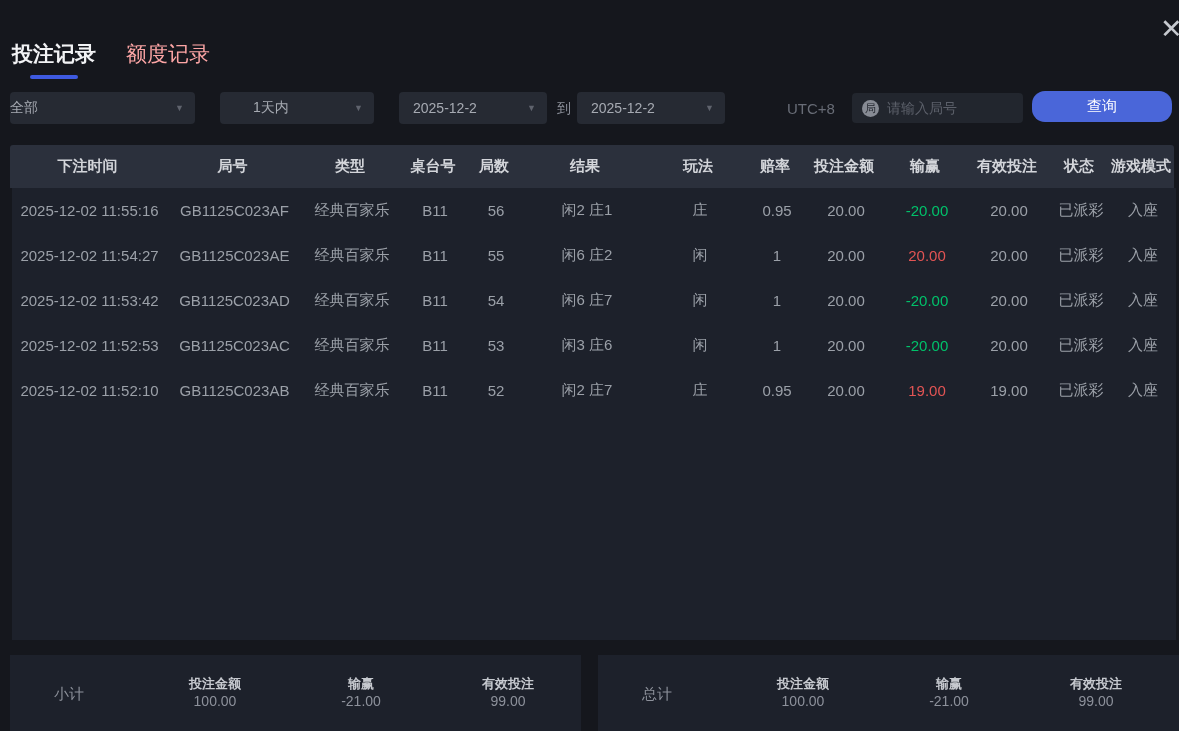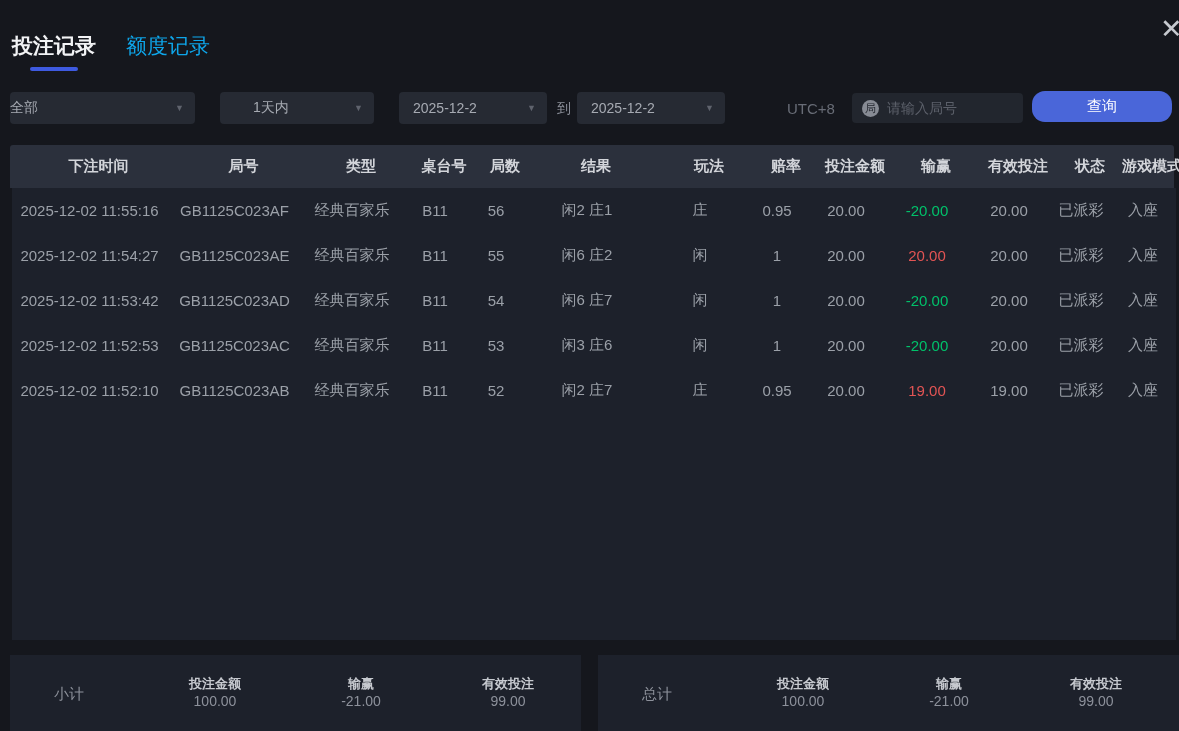--- a/index.html
+++ b/index.html
@@ -6,22 +6,22 @@
   html,body { width:1179px; height:731px; }
   body {
     position:relative;
     background:#15171d;
     font-family:"Liberation Sans","DejaVu Sans",sans-serif;
     color:#9ba0a8;
     overflow:hidden;
   }
 
   
-  .tabs { position:absolute; top:32px; left:12px; display:flex; gap:30px; }
-  .tab { font-size:21px; color:#0ea5e9; cursor:pointer; }
+  .tabs { position:absolute; top:40px; left:12px; display:flex; gap:30px; }
+  .tab { font-size:21px; color:#fca5a5; cursor:pointer; }
   .tab.active { color:#f2f3f5; font-weight:bold; }
   .tab .underline { display:none; }
   .tab.active .underline {
     display:block; height:4px; width:48px; margin:7px auto 0;
     background:#3e5ae0; border-radius:2px;
   }
   .close-btn {
     position:absolute; top:16px; left:1160px;
     font-size:27px; color:#c6c9cf; cursor:pointer; line-height:1;
   }
@@ -68,21 +68,21 @@
 
   
   .grid13 {
     display:grid;
     grid-template-columns:155px 135px 100px 66px 56px 126px 100px 54px 84px 78px 86px 58px 66px;
     align-items:center; justify-items:center;
   }
   .thead {
     position:absolute; top:145px; left:10px; width:1164px; height:43px;
     background:#2b303c; border-radius:3px 3px 0 0;
-    font-size:15px; font-weight:bold; color:#d3d5da;padding-left:11px;
+    font-size:15px; font-weight:bold; color:#d3d5da;
   }
   .tbody {
     position:absolute; top:188px; left:12px; width:1164px; height:452px;
     background:#1d212b;
   }
   .trow { height:45px; font-size:15px; color:#9ba0a8; }
   .green { color:#00c16a; }
   .red   { color:#e25454; }
 
   

